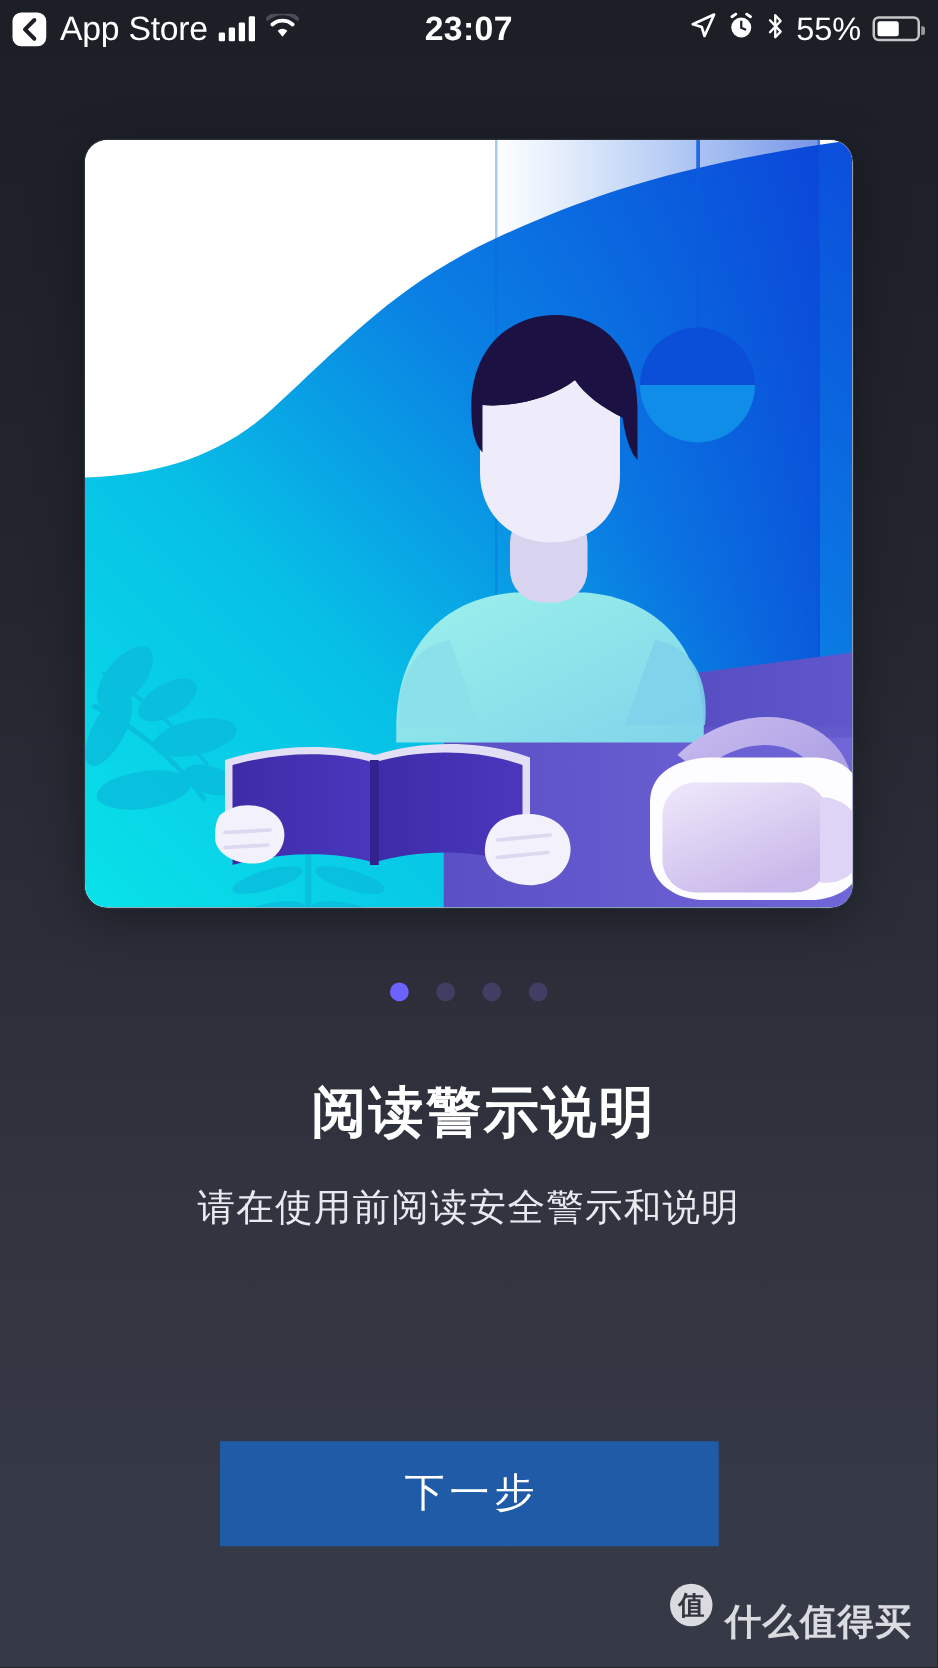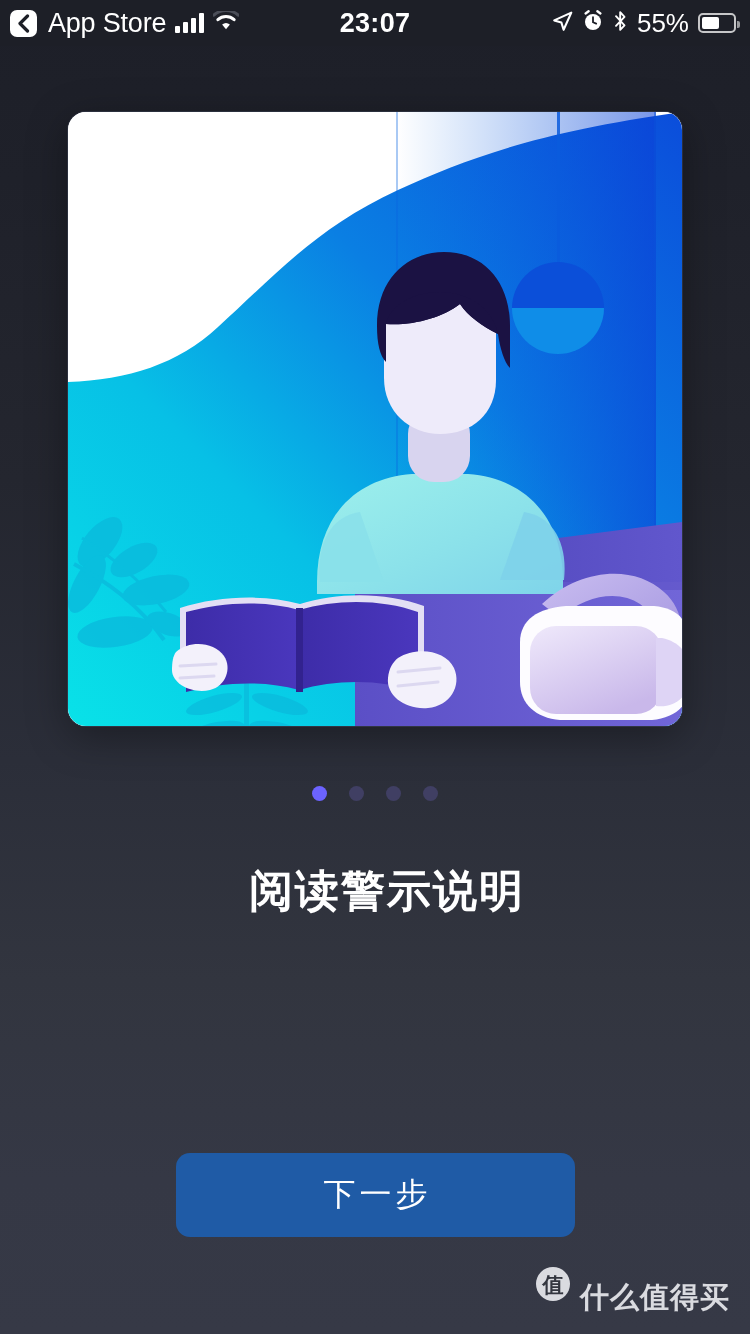--- a/index.html
+++ b/index.html
@@ -161,21 +161,21 @@
     line-height: 1.3;
   }
 
   
   .primary-btn {
     position:absolute;
     left: 176px; top: 1153px;
     width: 399px; height: 84px;
     background: #1f5ba6;
     border: none;
-    border-radius: 14px;
+    border-radius: 0;
     color:#ffffff;
     font-family: inherit;
     font-size: 32px;
     font-weight: 400;
     letter-spacing: 4px;
     text-indent: 4px;
     cursor:pointer;
     display:flex; align-items:center; justify-content:center;
   }
 
@@ -390,20 +390,21 @@
   </div>
 
   <div class="dots">
     <span class="dot active" style="background: rgb(108, 99, 255);"></span>
     <span class="dot" style="background: rgb(64, 63, 99);"></span>
     <span class="dot" style="background: rgb(64, 63, 99);"></span>
     <span class="dot" style="background: rgb(64, 63, 99);"></span>
   </div>
 
   <h1 class="headline">阅读警示说明</h1>
+  <p class="subhead">请在使用前阅读安全警示和说明</p>
 
   <button class="primary-btn" style="background: rgb(31, 91, 166);">下一步</button>
 
   <div class="watermark">
     <span class="wm-badge">值</span>
     <span class="wm-text">什么值得买</span>
   </div>
 
 </div>
 

